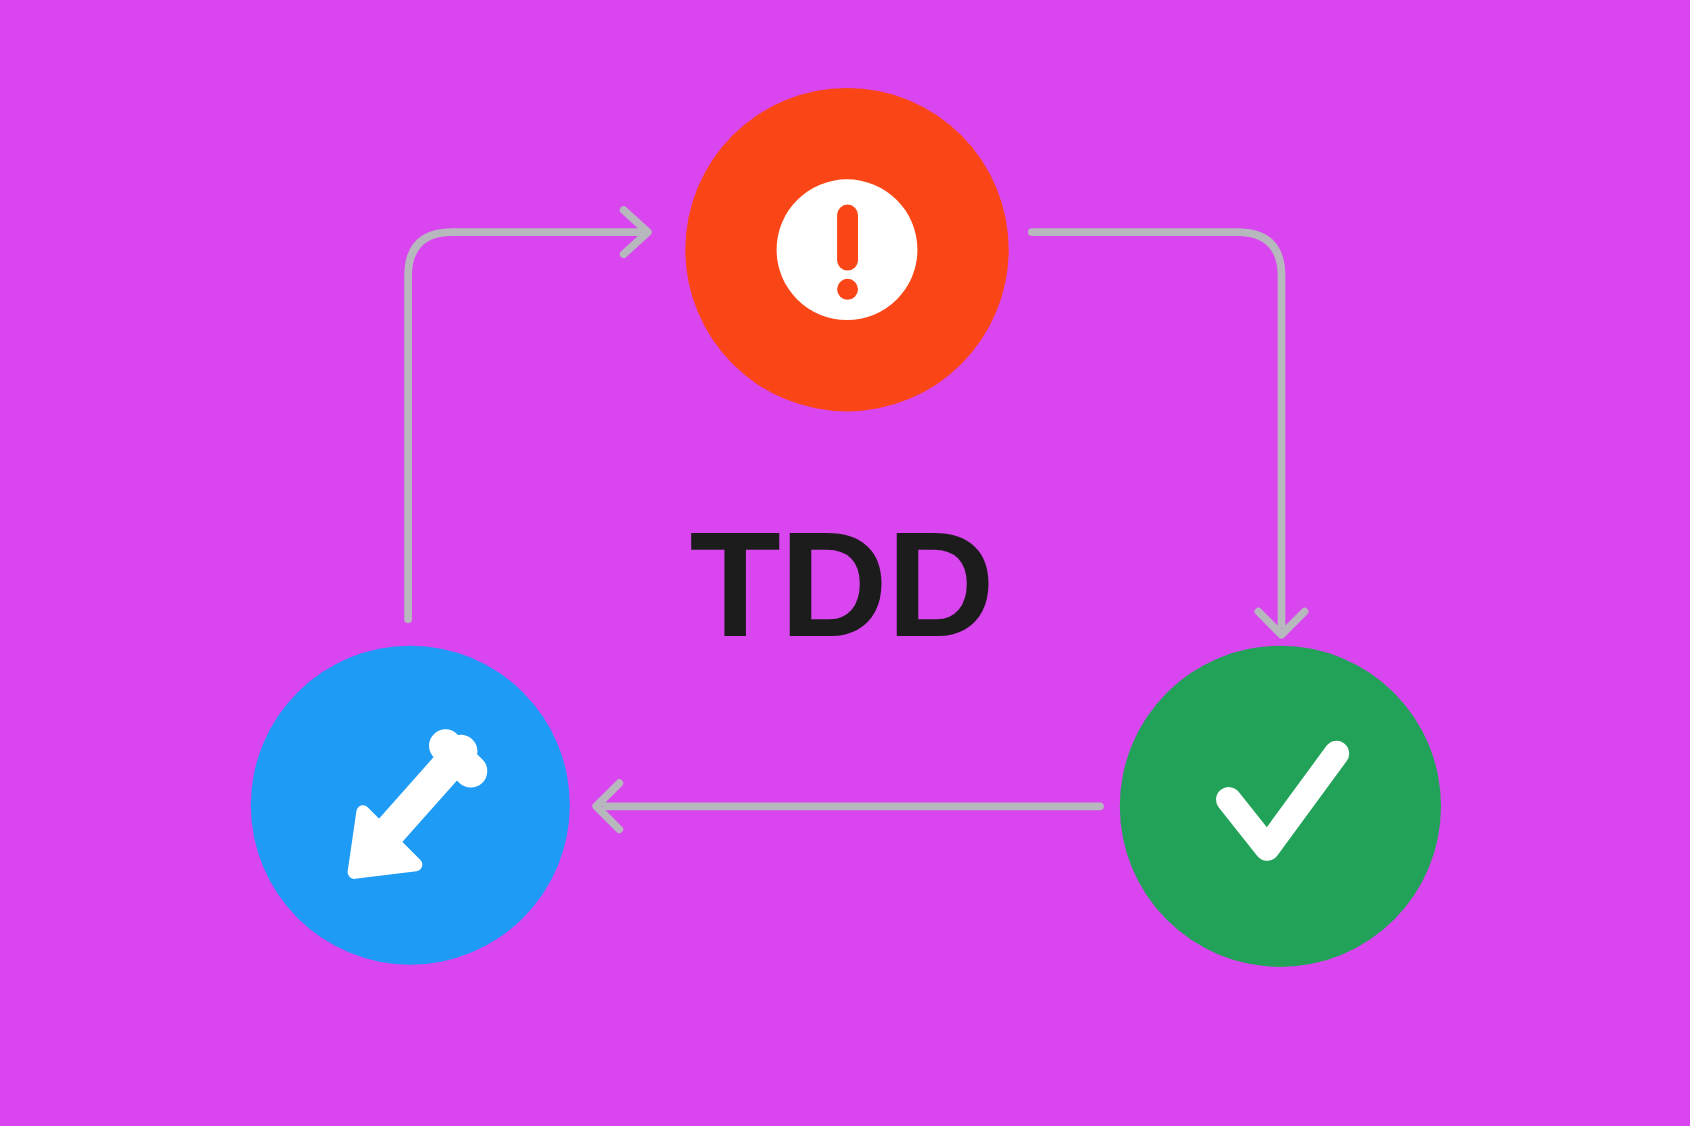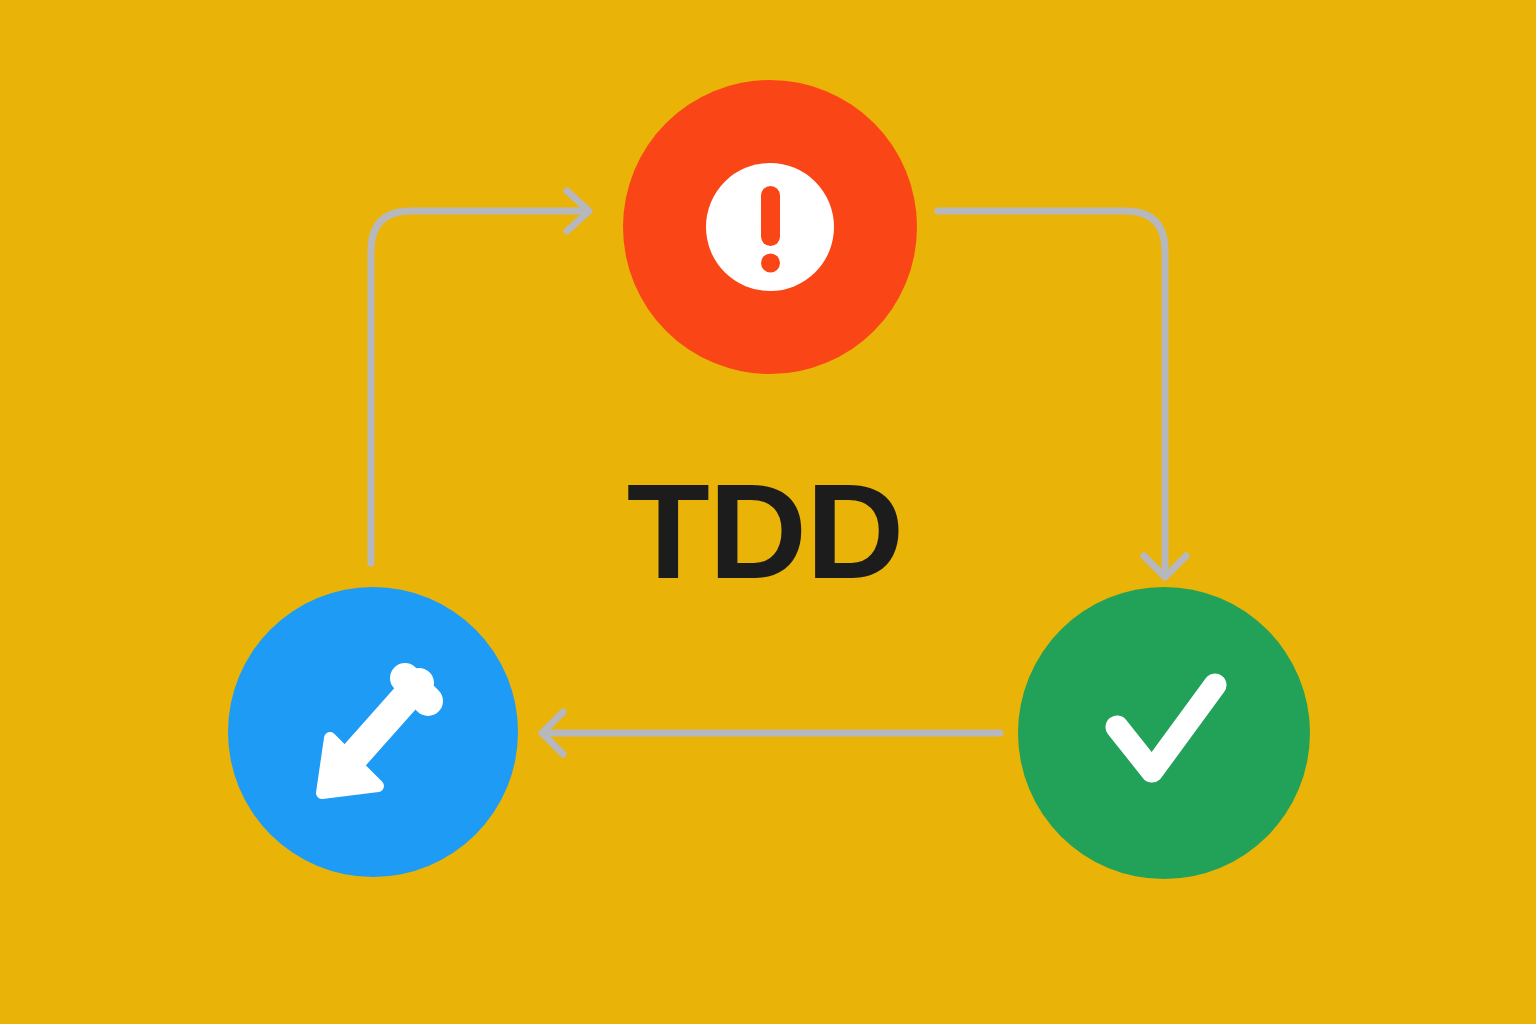--- a/index.html
+++ b/index.html
@@ -31,21 +31,21 @@
   .center-label {
     font-family: "Liberation Sans", sans-serif;
     font-weight: bold;
     font-size: 136px;
     letter-spacing: -1px;
   }
 </style>
 </head>
 <body style="background: rgb(255, 255, 255);">
 
-<div id="diagram-root" style="background: #eab308;">
+<div id="diagram-root" style="background: #d946ef;">
 
   <svg id="tdd-svg" viewBox="0 0 1536 1024" xmlns="http://www.w3.org/2000/svg">
 
     <g>
       <path d="M 371 563 L 371 251 Q 371 211 411 211 L 580 211" fill="none" stroke="#b6b8bd" stroke-width="7" stroke-linecap="round" stroke-linejoin="round"></path>
       <path d="M 567 191 L 589 211 L 567 231" fill="none" stroke="#b6b8bd" stroke-width="7" stroke-linecap="round" stroke-linejoin="round"></path>
     </g>
 
     <g>
       <path d="M 938 211 L 1125 211 Q 1165 211 1165 251 L 1165 568" fill="none" stroke="#b6b8bd" stroke-width="7" stroke-linecap="round" stroke-linejoin="round"></path>

